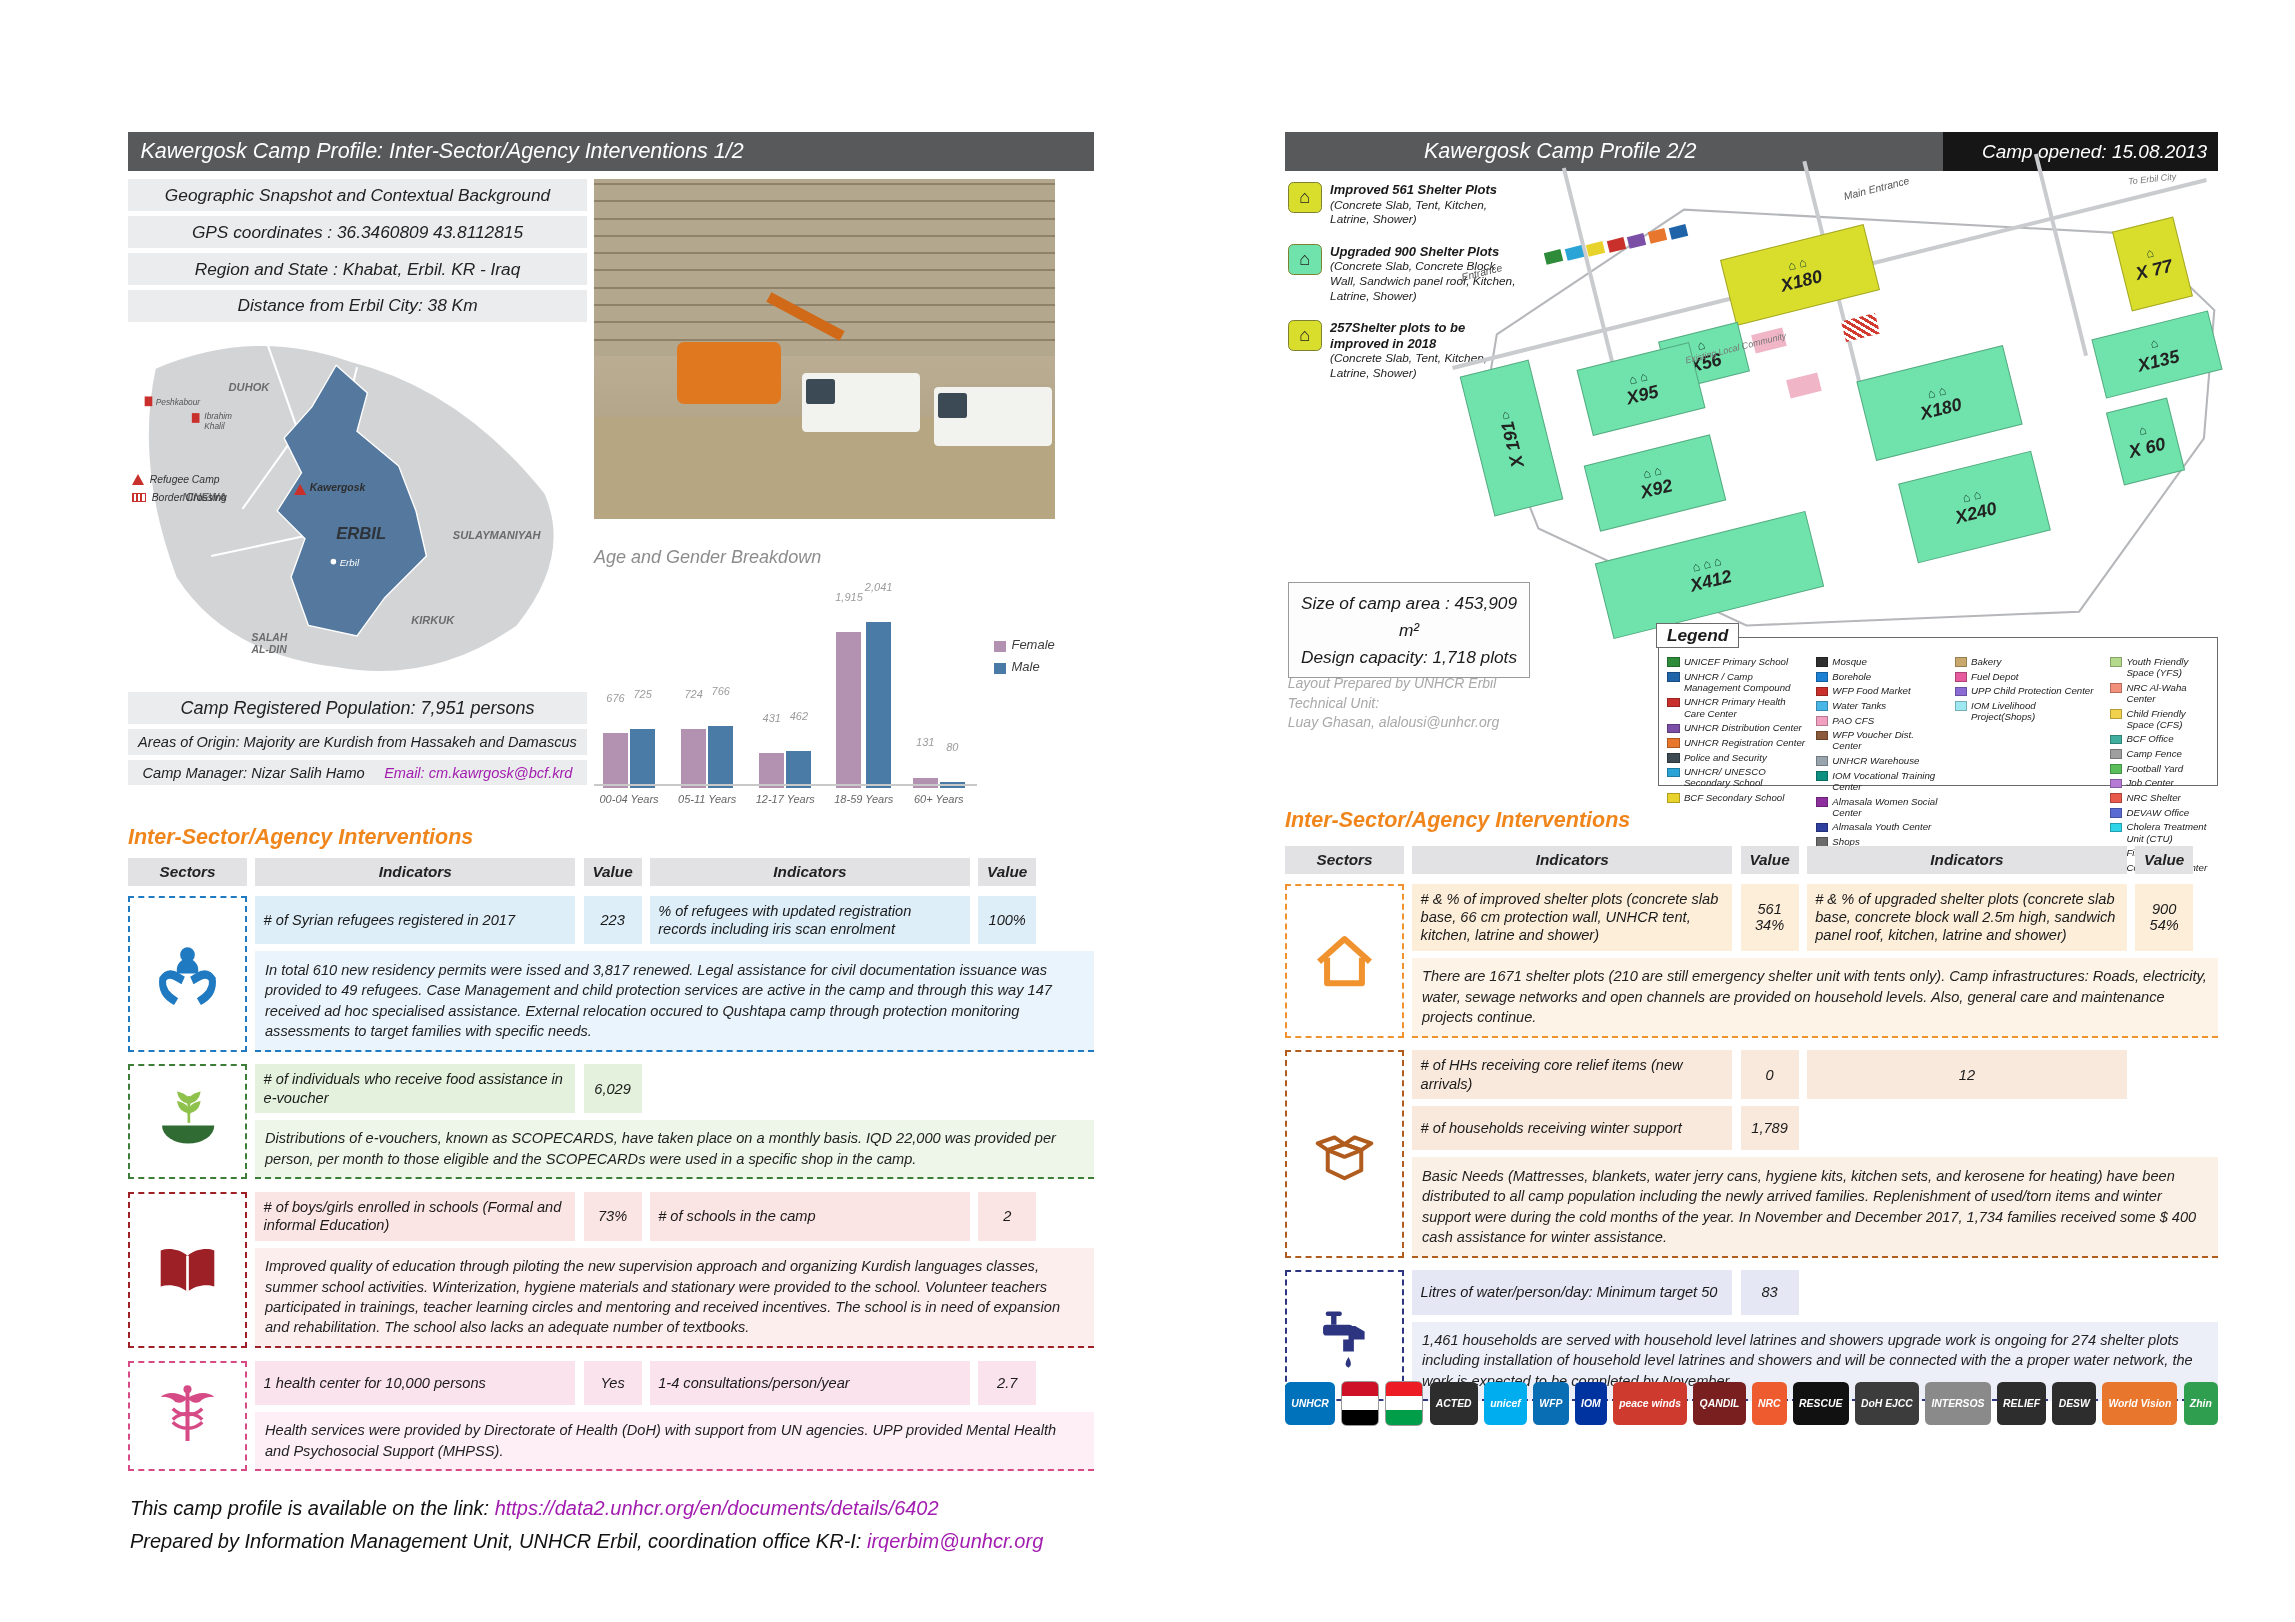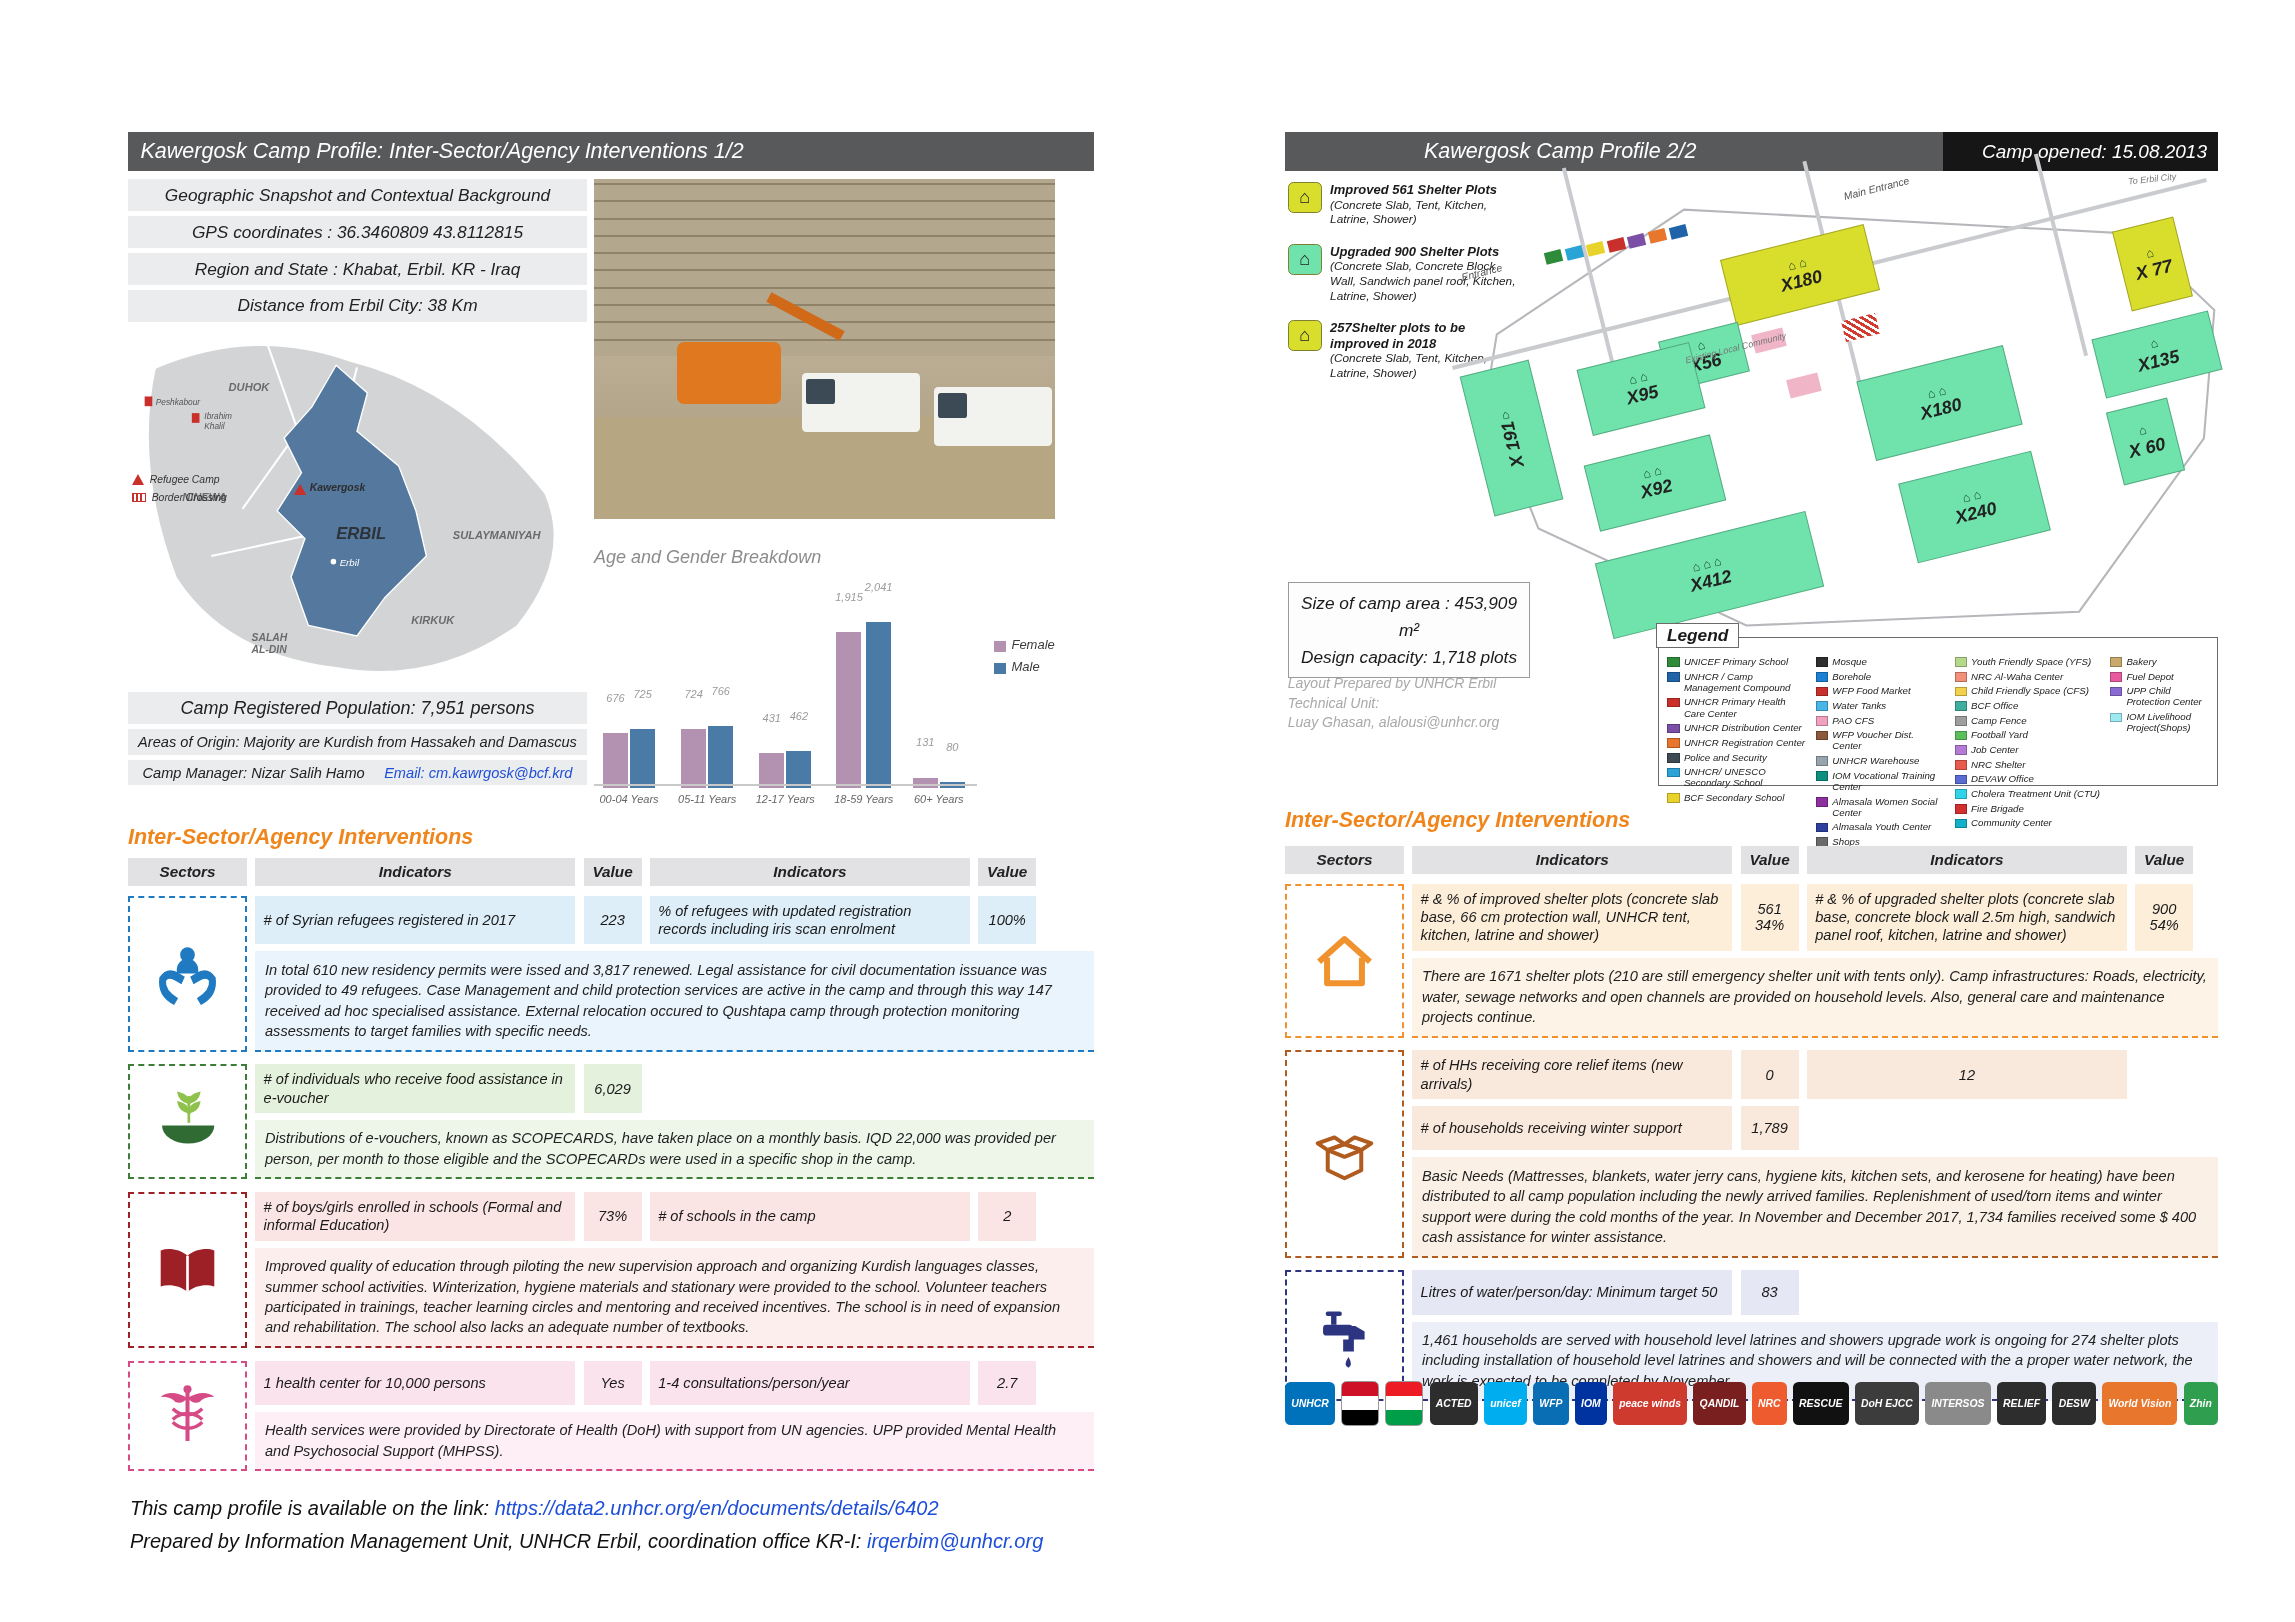--- a/index.html
+++ b/index.html
@@ -111,21 +111,21 @@
 
   .logos{position:absolute;left:0;top:1249px;width:933px;display:flex;gap:6.2px;align-items:center;}
   .logo-badge{height:43px;border-radius:5.5px;display:flex;align-items:center;justify-content:center;
               padding:0 6.2px;color:#fff;font-size:10.4px;font-weight:bold;white-space:nowrap;}
   .logo-badge.flag{width:40px;padding:0;border:0.7px solid #999;}
 
   
   .footer-line{position:absolute;font-size:20px;color:#111;}
   .f1{left:130px;top:1497px;}
   .f2{left:130px;top:1530px;}
-  .link{color:#1d4ed8;}
+  .link{color:#a21caf;}
 </style>
 </head>
 <body>
 
 <div class="sheet">
 
   <div class="page1">
     <div class="hbar">
       <span>Kawergosk Camp Profile: Inter-Sector/Agency Interventions  1/2</span>
     </div>
@@ -567,20 +567,38 @@
               <span class="swatch" style="background: rgb(47, 63, 158);"></span>
               <span>Almasala Youth Center</span>
             </div>
             <div class="legend-item">
               <span class="swatch" style="background: rgb(107, 107, 107);"></span>
               <span>Shops</span>
             </div>
           </div>
           <div class="legend-col">
             <div class="legend-item">
+              <span class="swatch" style="background: rgb(201, 168, 107);"></span>
+              <span>Bakery</span>
+            </div>
+            <div class="legend-item">
+              <span class="swatch" style="background: rgb(232, 90, 158);"></span>
+              <span>Fuel Depot</span>
+            </div>
+            <div class="legend-item">
+              <span class="swatch" style="background: rgb(138, 107, 212);"></span>
+              <span>UPP Child Protection Center</span>
+            </div>
+            <div class="legend-item">
+              <span class="swatch" style="background: rgb(158, 232, 242);"></span>
+              <span>IOM Livelihood Project(Shops)</span>
+            </div>
+          </div>
+          <div class="legend-col">
+            <div class="legend-item">
               <span class="swatch" style="background: rgb(181, 217, 138);"></span>
               <span>Youth Friendly Space (YFS)</span>
             </div>
             <div class="legend-item">
               <span class="swatch" style="background: rgb(242, 144, 122);"></span>
               <span>NRC Al-Waha Center</span>
             </div>
             <div class="legend-item">
               <span class="swatch" style="background: rgb(242, 210, 76);"></span>
               <span>Child Friendly Space (CFS)</span>
@@ -613,38 +631,20 @@
               <span class="swatch" style="background: rgb(47, 212, 232);"></span>
               <span>Cholera Treatment Unit (CTU)</span>
             </div>
             <div class="legend-item">
               <span class="swatch" style="background: rgb(212, 47, 47);"></span>
               <span>Fire Brigade</span>
             </div>
             <div class="legend-item">
               <span class="swatch" style="background: rgb(18, 176, 201);"></span>
               <span>Community Center</span>
-            </div>
-          </div>
-          <div class="legend-col">
-            <div class="legend-item">
-              <span class="swatch" style="background: rgb(201, 168, 107);"></span>
-              <span>Bakery</span>
-            </div>
-            <div class="legend-item">
-              <span class="swatch" style="background: rgb(232, 90, 158);"></span>
-              <span>Fuel Depot</span>
-            </div>
-            <div class="legend-item">
-              <span class="swatch" style="background: rgb(138, 107, 212);"></span>
-              <span>UPP Child Protection Center</span>
-            </div>
-            <div class="legend-item">
-              <span class="swatch" style="background: rgb(158, 232, 242);"></span>
-              <span>IOM Livelihood Project(Shops)</span>
             </div>
           </div>
         </div>
     </div>
 
     <div class="orange-heading p2-int-heading">Inter-Sector/Agency Interventions</div>
 
     <div class="int-table p2-table">
       <div class="tbl-head">
         <div class="th">Sectors</div>

